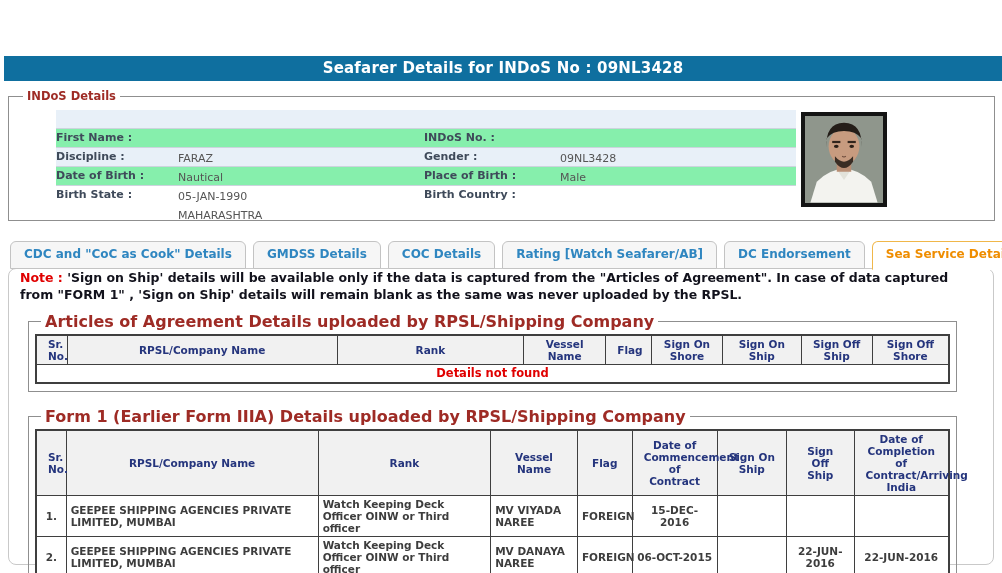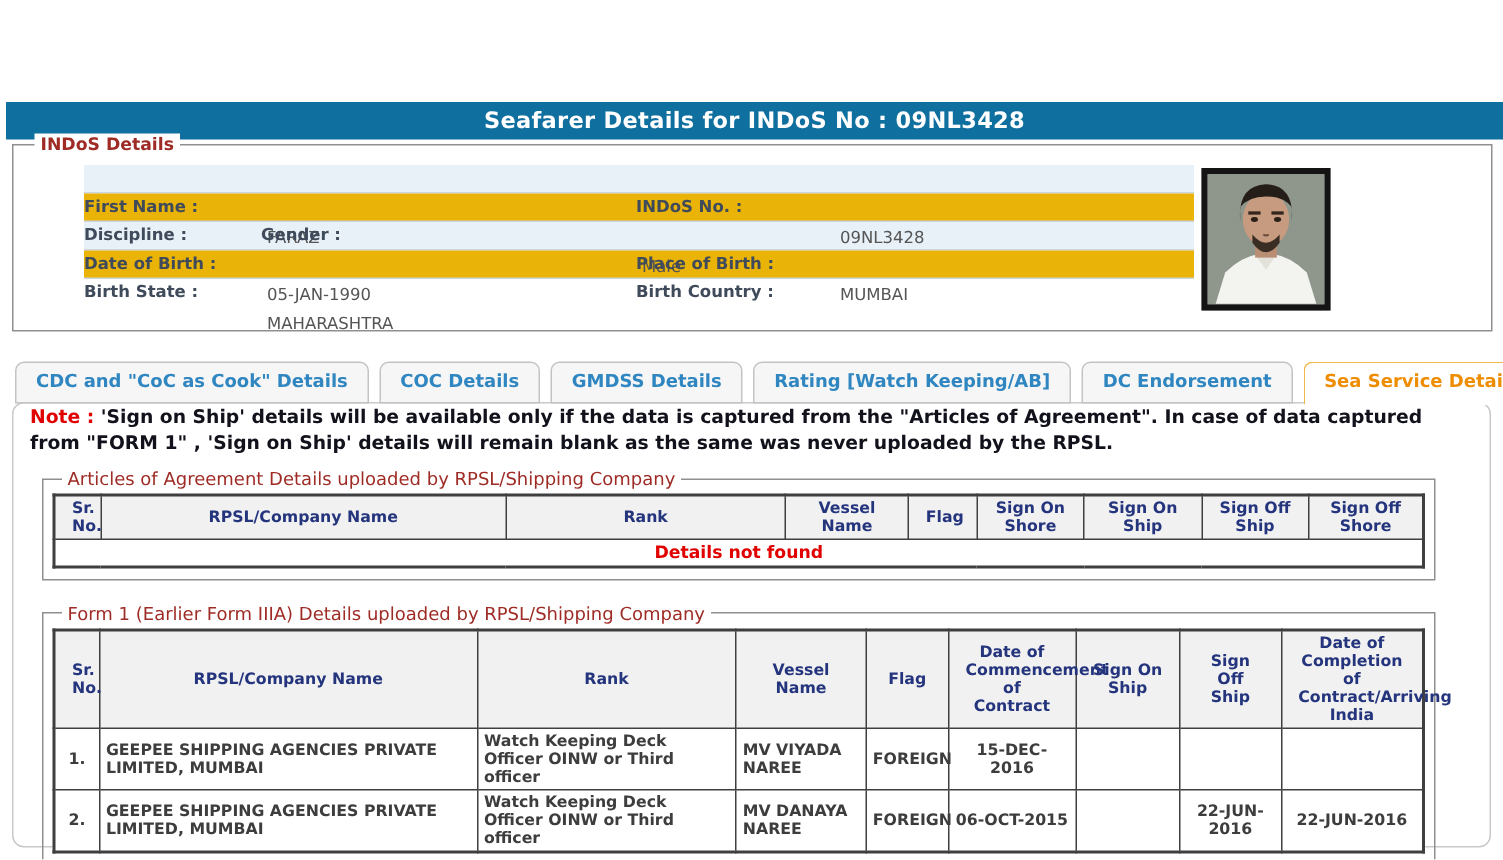--- a/index.html
+++ b/index.html
@@ -4,39 +4,39 @@
 <style>
   * { box-sizing: border-box; margin: 0; padding: 0; }
   html,body { background:#fff; }
   .page {
     position: relative; width: 1002px; height: 573px; overflow: hidden;
     font-family: "DejaVu Sans", "Liberation Sans", sans-serif; background:#fff;
   }
 
   
   .title-bar {
-    position:absolute; left:4px; right:0; top:68px; height:25px;
+    position:absolute; left:4px; right:0; top:56px; height:25px;
     background:#0f6f9f; color:#fff; text-align:center;
     font-weight:bold; font-size:15px; line-height:25px; letter-spacing:.2px;
   }
 
   
   .indos-fieldset {
     position:absolute; left:8px; right:7px; top:96px; height:125px;
     border:1px solid #8f8f8f; background:#fff;
   }
   .indos-legend {
     position:absolute; top:-8px; left:14px; background:#fff; padding:0 4px;
     color:#9e2b25; font-weight:bold; font-size:11.5px;
   }
   .ind-rows { position:absolute; left:47px; top:13px; width:740px; }
   .ind-row {
     display:grid; grid-template-columns:118px 250px 132px 1fr;
     align-items:center; height:19px; border-bottom:1px solid #ccd4dd;
-    font-size:11px; background:#eab308;
+    font-size:11px; background:#86efac;
   }
   .ind-row.alt { background:#e8f0f8; }
   .ind-row .lbl { font-weight:bold; color:#3f4a5a; padding-right:7px; white-space:nowrap; }
   .ind-row .val { color:#555; padding-left:4px; white-space:nowrap;margin-top:42px; }
 
   .photo-frame {
     position:absolute; left:792px; top:15px; width:86px; height:95px;
     border:4px solid #141414; background:#8f968c;
   }
   .photo-frame svg { display:block; width:100%; height:100%; }
@@ -66,21 +66,21 @@
     margin:0 10px 0 11px; font-size:12.5px; font-weight:bold;
     color:#12121c; line-height:17px;
   }
   .note .note-word { color:#e00000; }
 
   fieldset.tbl-fieldset {
     margin:9px 36px 0 19px; border:1px solid #8f8f8f;
     padding:3px 6px 7px 6px;
   }
   fieldset.tbl-fieldset legend {
-    font-size:12px; font-weight:normal; color:#9e2b25; padding:0 4px; margin-left:6px;
+    font-size:16px; font-weight:bold; color:#9e2b25; padding:0 4px; margin-left:6px;
   }
   .form1-fieldset { margin-top:15px !important; }
 
   table.grid {
     width:100%; border-collapse:collapse; table-layout:fixed;
     border:2px solid #3f3f3f; background:#fff;
   }
   table.grid th {
     background:#f1f1f1; color:#25357d; font-weight:bold; font-size:10.5px;
     border:1px solid #3f3f3f; padding:2px 11px; text-align:center; line-height:12px;
@@ -109,28 +109,28 @@
 
     <div class="ind-rows">
       <div class="ind-row alt">
         <span class="lbl">First Name :</span>
         <span class="val">FARAZ</span>
         <span class="lbl">INDoS No. :</span>
         <span class="val">09NL3428</span>
       </div>
       <div class="ind-row">
         <span class="lbl">Discipline :</span>
+        <span class="val">Nautical</span>
         <span class="lbl">Gender :</span>
         <span class="val">Male</span>
       </div>
       <div class="ind-row alt">
         <span class="lbl">Date of Birth :</span>
         <span class="val">05-JAN-1990</span>
         <span class="lbl">Place of Birth :</span>
-        <span class="val">MUMBAI</span>
       </div>
       <div class="ind-row">
         <span class="lbl">Birth State :</span>
         <span class="val">MAHARASHTRA</span>
         <span class="lbl">Birth Country :</span>
       </div>
     </div>
 
     <div class="photo-frame">
       <svg viewBox="0 0 86 95">
@@ -145,23 +145,23 @@
         <rect x="47" y="27" width="9" height="2.4" fill="#32251d"></rect>
         <ellipse cx="34.5" cy="33" rx="2.6" ry="1.8" fill="#2a1f18"></ellipse>
         <ellipse cx="51.5" cy="33" rx="2.6" ry="1.8" fill="#2a1f18"></ellipse>
         <path d="M41,44 Q43,45.5 45,44" stroke="#6b4a3a" stroke-width="1.3" fill="none"></path>
       </svg>
     </div>
   </div>
 
   <div class="tabs">
     <div class="tab">CDC and "CoC as Cook" Details</div>
+    <div class="tab">GMDSS Details</div>
     <div class="tab">COC Details</div>
-    <div class="tab">GMDSS Details</div>
-    <div class="tab">Rating [Watch Keeping/AB]</div>
+    <div class="tab">Rating [Watch Seafarer/AB]</div>
     <div class="tab">DC Endorsement</div>
     <div class="tab active">Sea Service Details</div>
 
   </div>
 
   <div class="panel">
 
     <div class="note">
       <span class="note-word">Note :</span><span> 'Sign on Ship' details will be available only if the data is captured from the "Articles of Agreement". In case of data captured from "FORM 1" , 'Sign on Ship' details will remain blank as the same was never uploaded by the RPSL.</span>
     </div>

